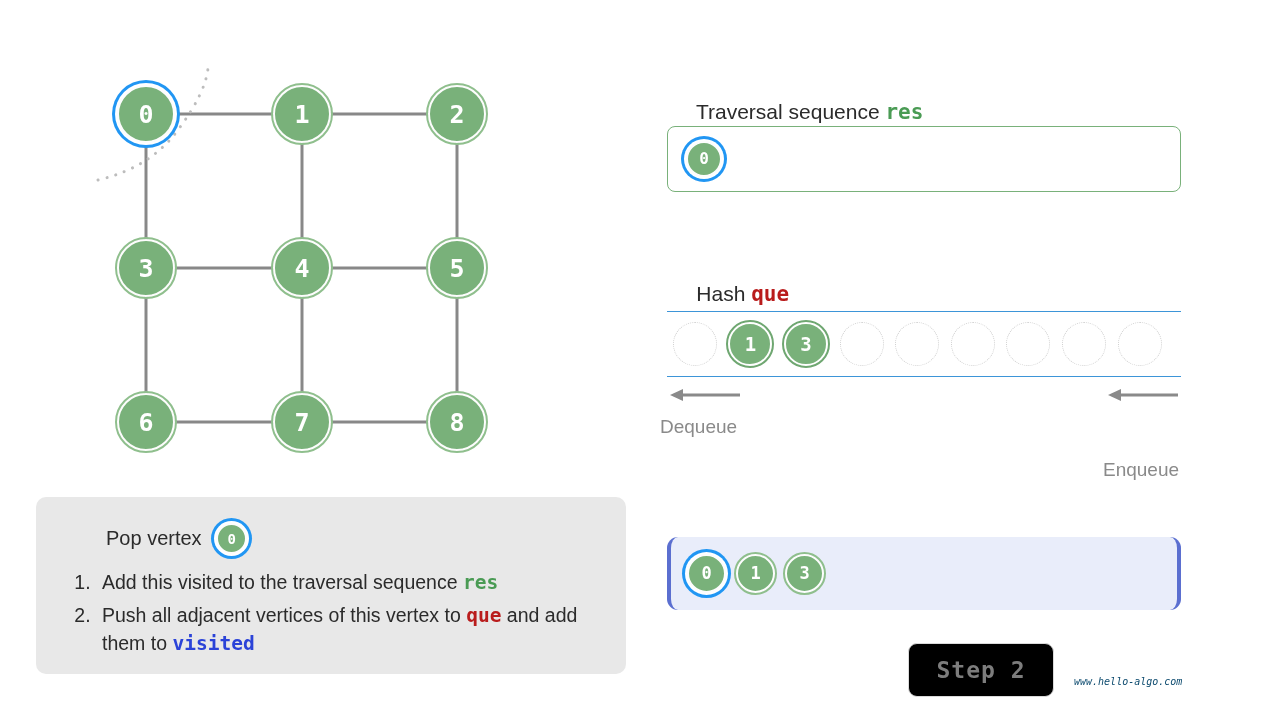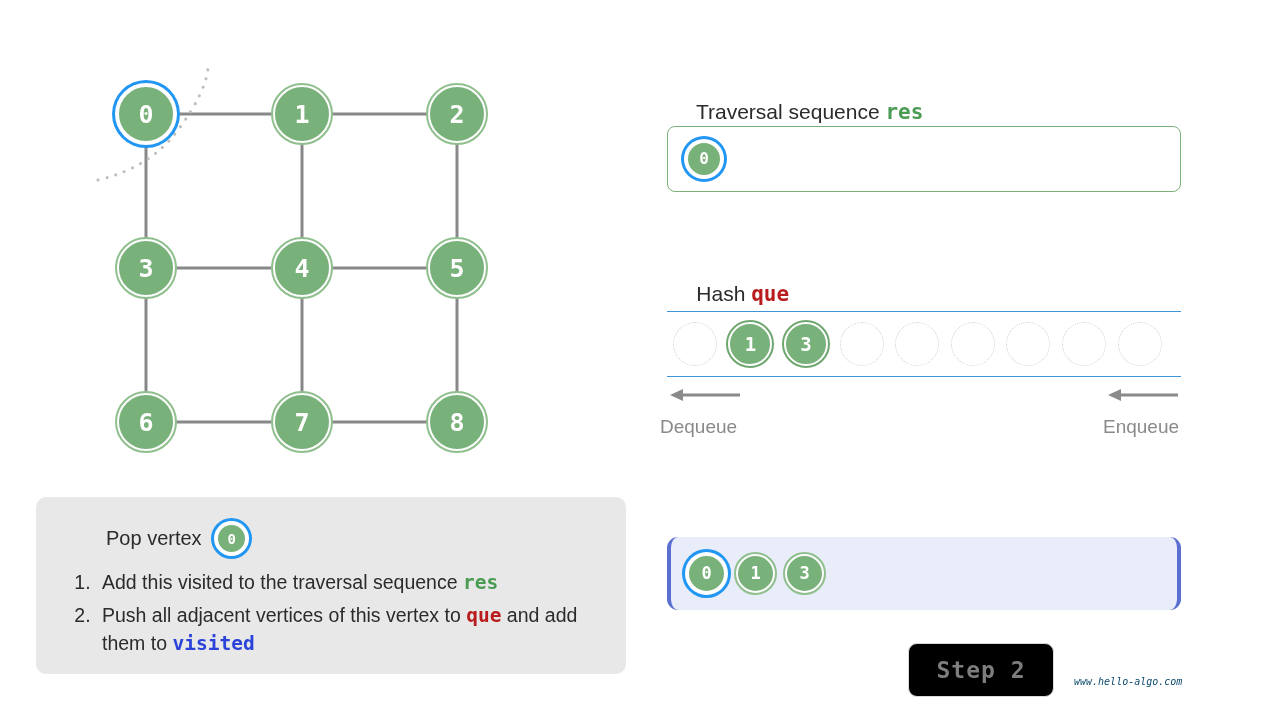--- a/index.html
+++ b/index.html
@@ -247,21 +247,21 @@
   <svg class="q-arrow" style="left:670px;" width="72" height="18">
     <line x1="10" y1="9" x2="70" y2="9" stroke="#8a8a8a" stroke-width="3"></line>
     <polygon points="0,9 13,3 13,15" fill="#8a8a8a"></polygon>
   </svg>
   <div class="q-label" style="left:660px;">Dequeue</div>
 
   <svg class="q-arrow" style="left:1108px;" width="72" height="18">
     <line x1="10" y1="9" x2="70" y2="9" stroke="#8a8a8a" stroke-width="3"></line>
     <polygon points="0,9 13,3 13,15" fill="#8a8a8a"></polygon>
   </svg>
-  <div class="q-label" style="left:1103px;">Enqueue</div>
+  <div class="q-label" style="left:1103px;margin-top:43px;">Enqueue</div>
 
   <div id="set-box">
       <div class="node set-node active">0</div>
       <div class="node set-node">1</div>
       <div class="node set-node">3</div>
     </div>
 
   <div id="step-badge">Step 2</div>
   <div id="watermark">www.hello-algo.com</div>
 

